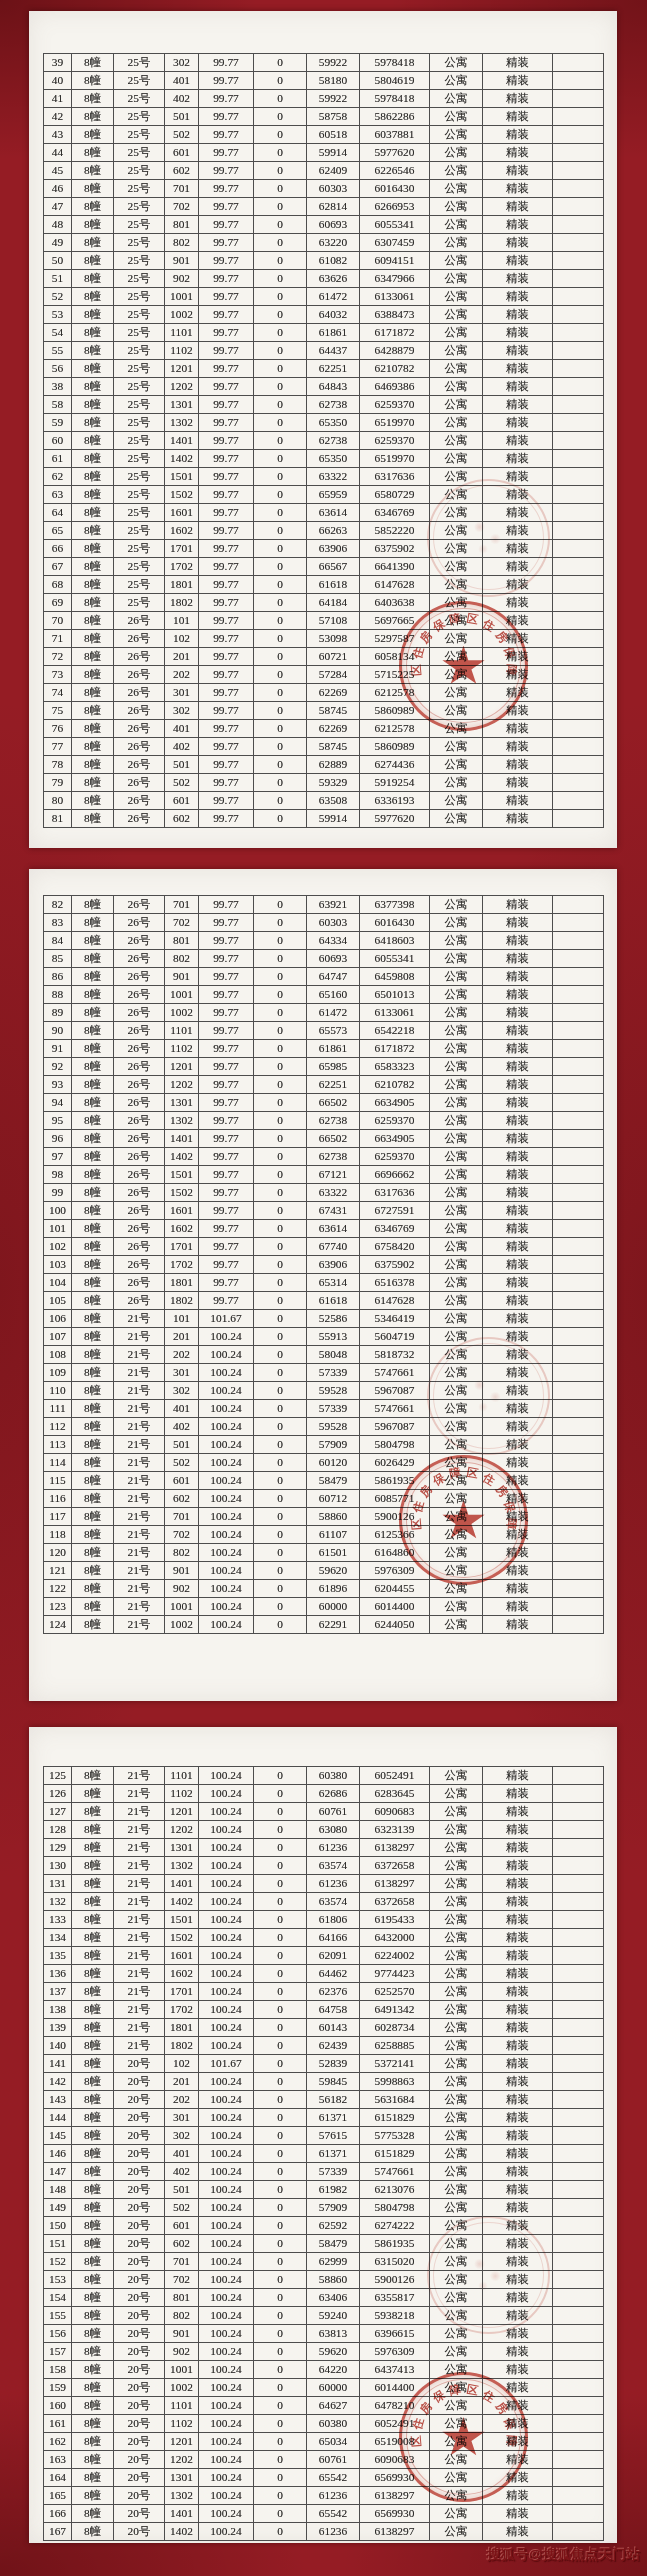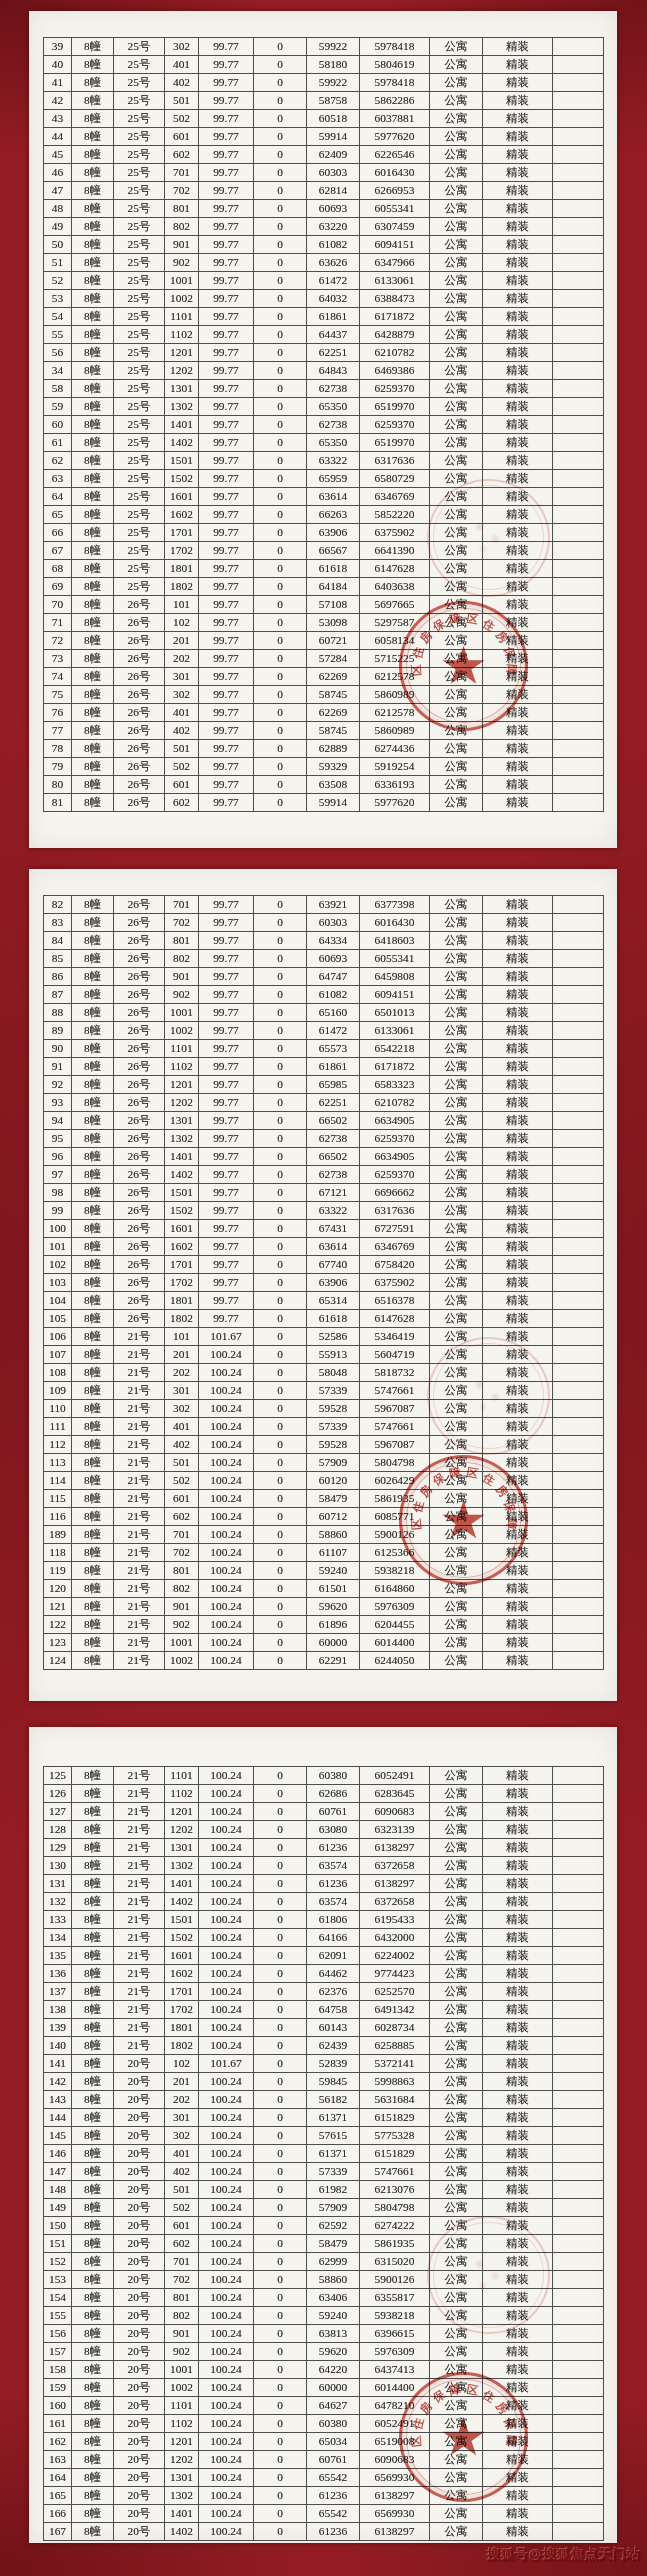--- a/index.html
+++ b/index.html
@@ -25,21 +25,21 @@
   }
   .paper1{top:10.5px;height:837px;}
   .paper2{top:869px;height:832px;}
   .paper3{top:1727px;height:816px;}
 
   table.price{
     border-collapse:collapse;table-layout:fixed;
     margin-left:14px;width:559px;
     position:relative;z-index:2;
   }
-  .paper1 table.price{margin-top:26px;}
+  .paper1 table.price{margin-top:42px;}
   .paper2 table.price{margin-top:26px;border-radius:18px;}
   .paper3 table.price{margin-top:39px;}
   table.price td{
     height:17px;padding:0;border:0.9px solid #4d4d4d;
     text-align:center;vertical-align:middle;
     font-size:11.4px;line-height:16.6px;color:#2e2d2b;
     white-space:nowrap;overflow:hidden;
     text-shadow:0 0 0.4px rgba(40,40,40,.5);
   }
 
@@ -348,21 +348,21 @@
           <td>1201</td>
           <td>99.77</td>
           <td>0</td>
           <td>62251</td>
           <td>6210782</td>
           <td>公寓</td>
           <td>精装</td>
           <td></td>
         </tr>
         <tr>
-          <td>34</td>
+          <td>38</td>
           <td>8幢</td>
           <td>25号</td>
           <td>1202</td>
           <td>99.77</td>
           <td>0</td>
           <td>64843</td>
           <td>6469386</td>
           <td>公寓</td>
           <td>精装</td>
           <td></td>
@@ -772,33 +772,20 @@
           <td>901</td>
           <td>99.77</td>
           <td>0</td>
           <td>64747</td>
           <td>6459808</td>
           <td>公寓</td>
           <td>精装</td>
           <td></td>
         </tr>
         <tr>
-          <td>87</td>
-          <td>8幢</td>
-          <td>26号</td>
-          <td>902</td>
-          <td>99.77</td>
-          <td>0</td>
-          <td>61082</td>
-          <td>6094151</td>
-          <td>公寓</td>
-          <td>精装</td>
-          <td></td>
-        </tr>
-        <tr>
           <td>88</td>
           <td>8幢</td>
           <td>26号</td>
           <td>1001</td>
           <td>99.77</td>
           <td>0</td>
           <td>65160</td>
           <td>6501013</td>
           <td>公寓</td>
           <td>精装</td>
@@ -1162,54 +1149,41 @@
           <td>602</td>
           <td>100.24</td>
           <td>0</td>
           <td>60712</td>
           <td>6085771</td>
           <td>公寓</td>
           <td>精装</td>
           <td></td>
         </tr>
         <tr>
-          <td>189</td>
+          <td>117</td>
           <td>8幢</td>
           <td>21号</td>
           <td>701</td>
           <td>100.24</td>
           <td>0</td>
           <td>58860</td>
           <td>5900126</td>
           <td>公寓</td>
           <td>精装</td>
           <td></td>
         </tr>
         <tr>
           <td>118</td>
           <td>8幢</td>
           <td>21号</td>
           <td>702</td>
           <td>100.24</td>
           <td>0</td>
           <td>61107</td>
           <td>6125366</td>
-          <td>公寓</td>
-          <td>精装</td>
-          <td></td>
-        </tr>
-        <tr>
-          <td>119</td>
-          <td>8幢</td>
-          <td>21号</td>
-          <td>801</td>
-          <td>100.24</td>
-          <td>0</td>
-          <td>59240</td>
-          <td>5938218</td>
           <td>公寓</td>
           <td>精装</td>
           <td></td>
         </tr>
         <tr>
           <td>120</td>
           <td>8幢</td>
           <td>21号</td>
           <td>802</td>
           <td>100.24</td>

